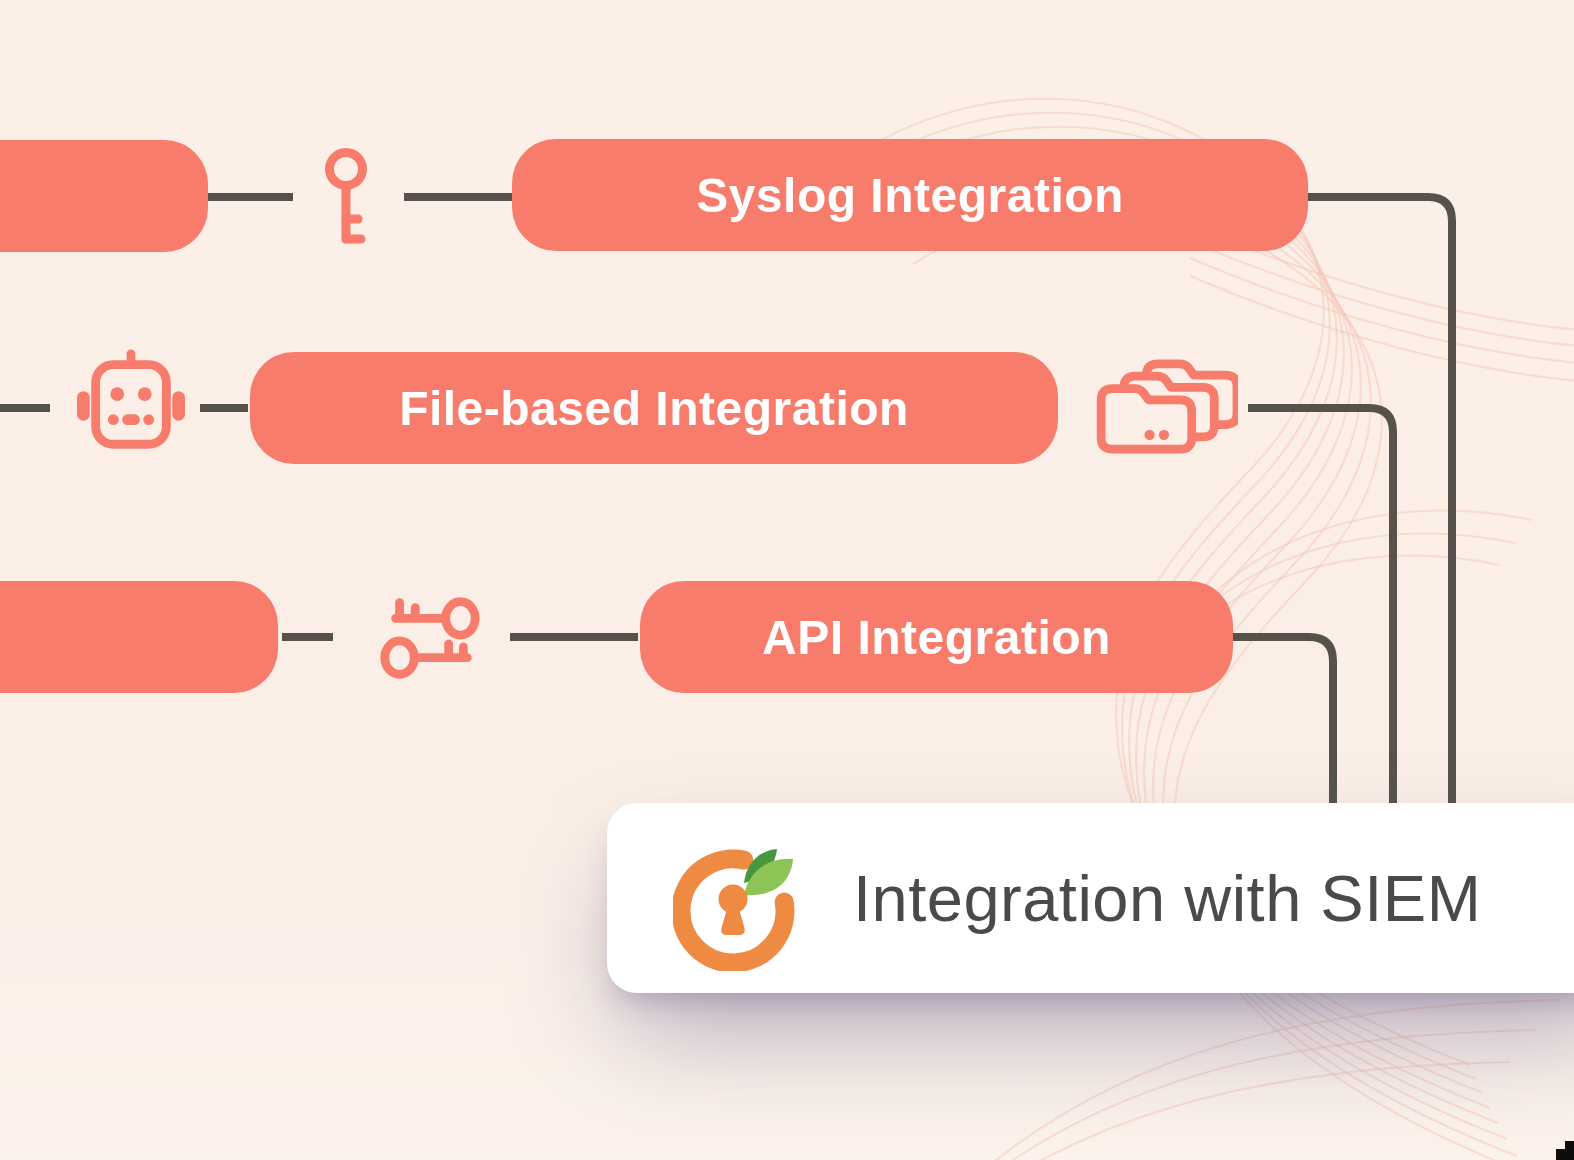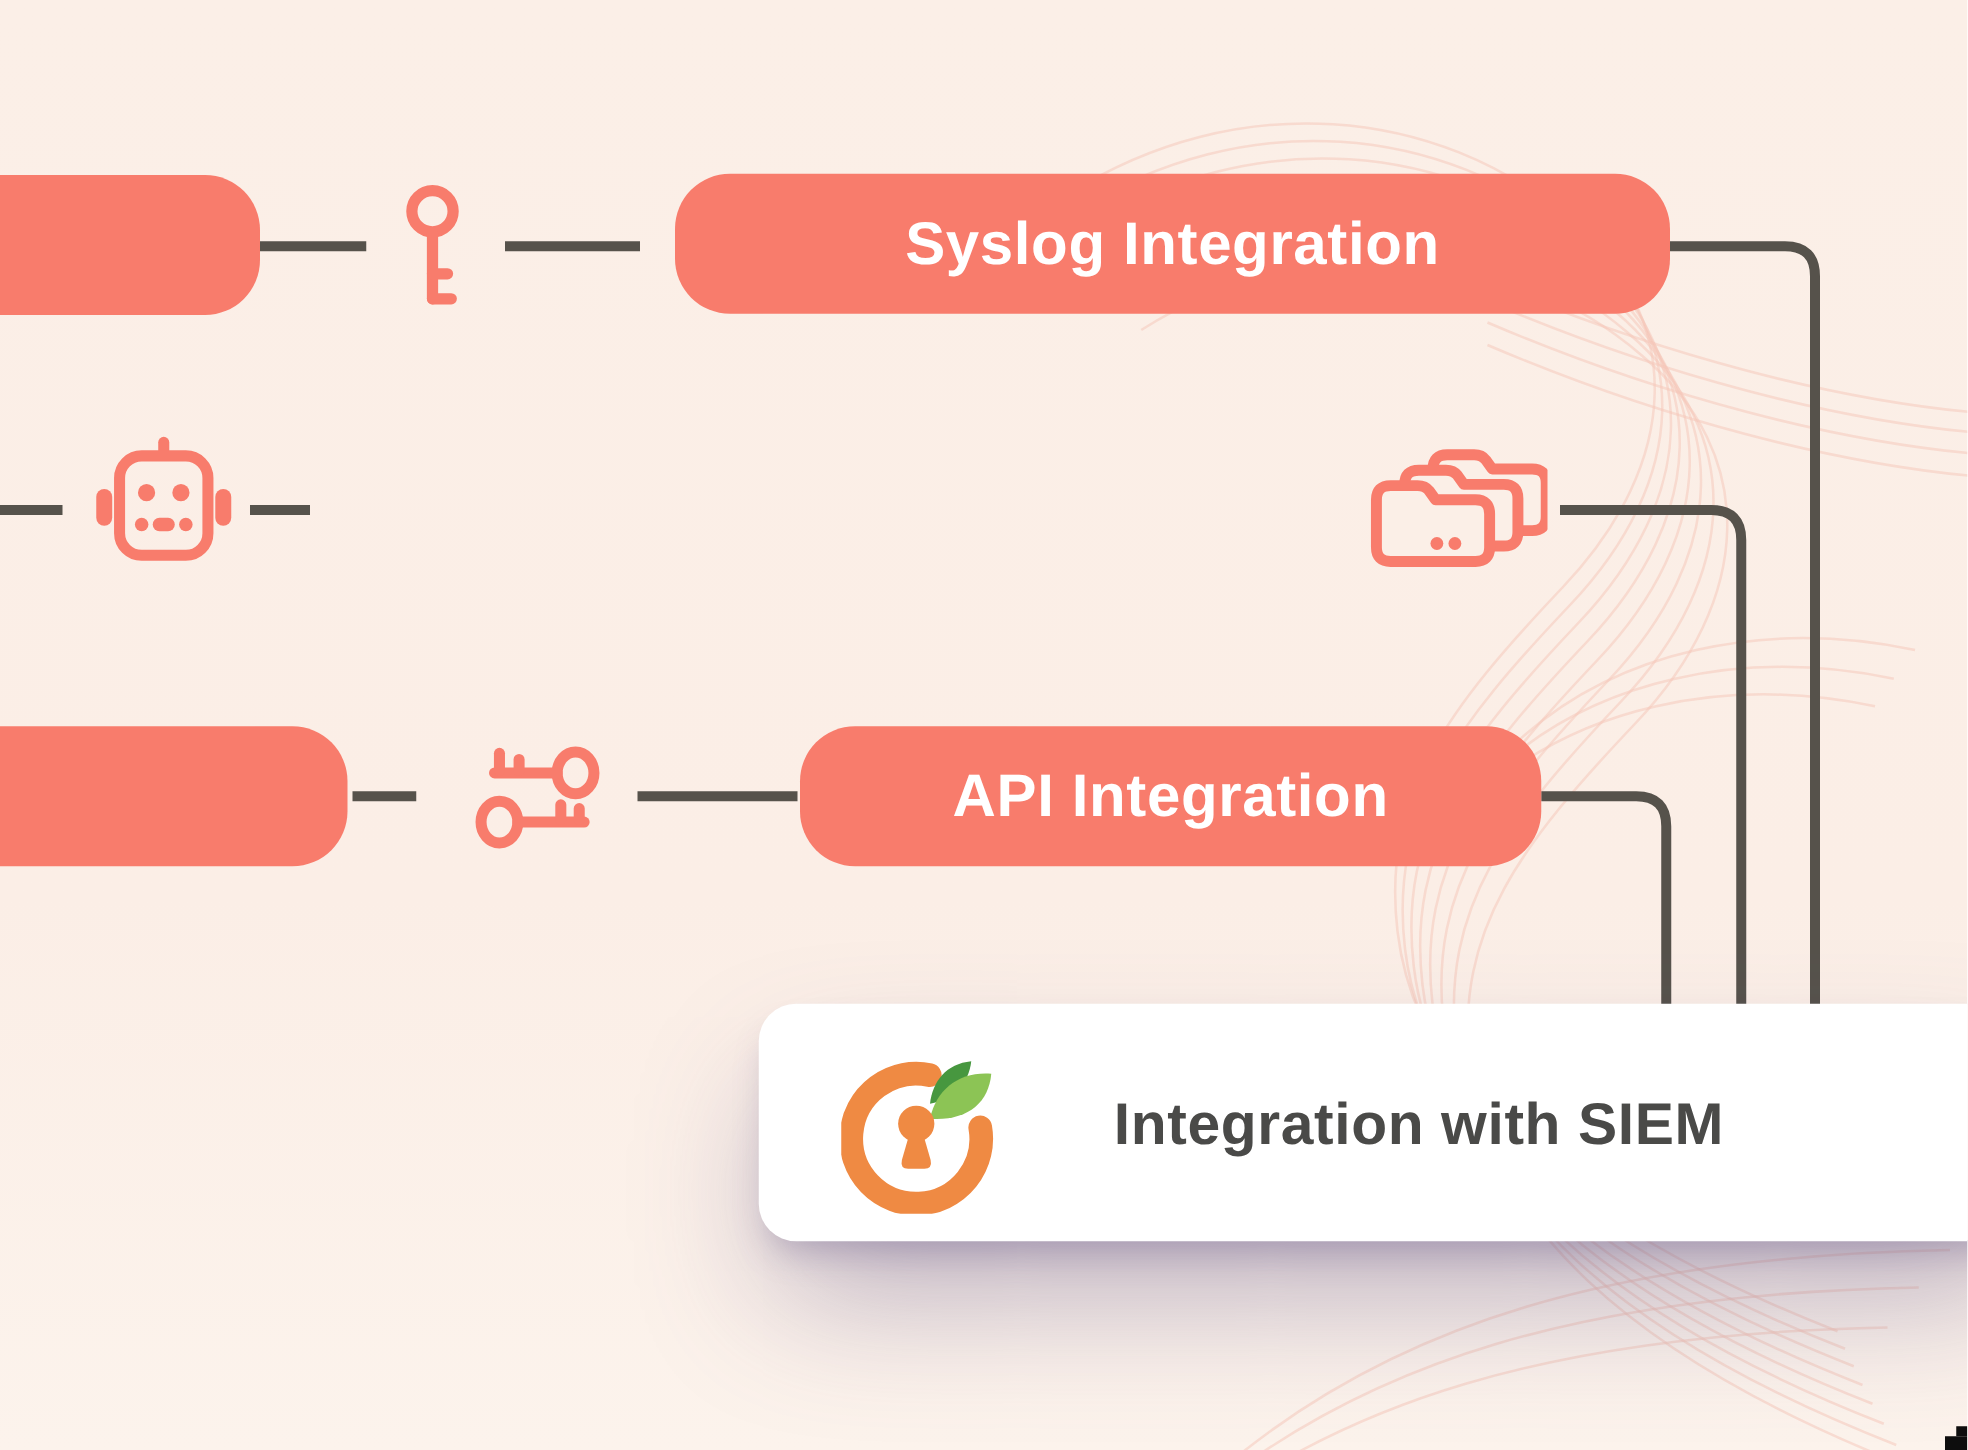--- a/index.html
+++ b/index.html
@@ -33,21 +33,21 @@
   .icon{position:absolute;}
   .icon .stroke{fill:none;stroke:var(--pill);stroke-width:9;stroke-linecap:round;stroke-linejoin:round;}
   .icon .fill{fill:var(--pill);stroke:none;}
   .icon .occlude{fill:var(--bg);stroke:var(--pill);stroke-width:8.5;stroke-linejoin:round;}
   .card{
     position:absolute;left:607px;top:803px;width:1030px;height:190px;
     background:var(--card_bg);border-radius:30px;
     display:flex;align-items:center;gap:44px;padding-left:66px;box-sizing:border-box;
     box-shadow:0 16px 28px -10px rgba(104,92,138,.38), 0 55px 110px -15px rgba(104,92,138,.45);
   }
-  .card-title{color:var(--card_text);font-weight:bold;font-size:47px;letter-spacing:.5px;white-space:nowrap;margin-left:38px;}
+  .card-title{color:var(--card_text);font-weight:normal;font-size:65px;letter-spacing:.5px;white-space:nowrap;}
   .artifact{position:absolute;background:#0d0d0d;}
 </style>
 </head>
 <body>
 
 <div class="canvas">
 
   <svg class="layer" viewBox="0 0 1574 1160">
     <g>
       <path class="wave-path" d="M855 155 C 990 70, 1150 85, 1255 175 C 1350 255, 1345 370, 1250 470 C 1160 565, 1105 635, 1118 745 C 1132 865, 1240 975, 1470 1065"></path>
@@ -91,36 +91,39 @@
 
   <div class="pill" style="left:-70px;top:140px;width:278px;"></div>
 
   <svg class="icon" style="left:318px;top:144px;" width="56" height="104" viewBox="0 0 56 104">
     <circle class="stroke" cx="28" cy="25" r="16.5"></circle>
     <path class="stroke" d="M28 42 V95"></path>
     <path class="stroke" d="M28 95 H43"></path>
     <path class="stroke" d="M28 75 H40"></path>
   </svg>
 
-  <div class="pill" style="left:540px;top:139px;width:796px;">
+  <div class="pill" style="left:512px;top:139px;width:796px;">
     <span>Syslog Integration</span>
   </div>
 
   <svg class="icon" style="left:72px;top:348px;" width="118" height="108" viewBox="0 0 120 110">
     <path class="stroke" d="M60 6 V16"></path>
     <rect class="stroke" x="24" y="17" width="72" height="81" rx="18"></rect>
     <rect class="fill" x="5" y="44" width="13" height="30" rx="6.5"></rect>
     <rect class="fill" x="102" y="44" width="13" height="30" rx="6.5"></rect>
     <circle class="fill" cx="46" cy="47" r="7"></circle>
     <circle class="fill" cx="74" cy="47" r="7"></circle>
     <circle class="fill" cx="42" cy="73" r="5.5"></circle>
     <rect class="fill" x="51" y="67.5" width="18" height="11" rx="5.5"></rect>
     <circle class="fill" cx="78" cy="73" r="5.5"></circle>
   </svg>
 
+  <div class="pill" style="left:250px;top:352px;width:808px;">
+    <span>File-based Integration</span>
+  </div>
 
   <svg class="icon" style="left:1096px;top:352px;" width="142" height="108" viewBox="0 0 138 100">
     <g transform="translate(44,0)">
       <path class="occlude" d="M5 20 q0 -11 11 -11 h21 q6 0 9 4 l5 7 h31 q11 0 11 11 v26 q0 11 -11 11 h-66 q-11 0 -11 -11 z"></path>
     </g>
     <g transform="translate(22,12)">
       <path class="occlude" d="M5 20 q0 -11 11 -11 h21 q6 0 9 4 l5 7 h31 q11 0 11 11 v26 q0 11 -11 11 h-66 q-11 0 -11 -11 z"></path>
     </g>
     <g transform="translate(0,24)">
       <path class="occlude" d="M5 20 q0 -11 11 -11 h21 q6 0 9 4 l5 7 h31 q11 0 11 11 v26 q0 11 -11 11 h-66 q-11 0 -11 -11 z"></path>

